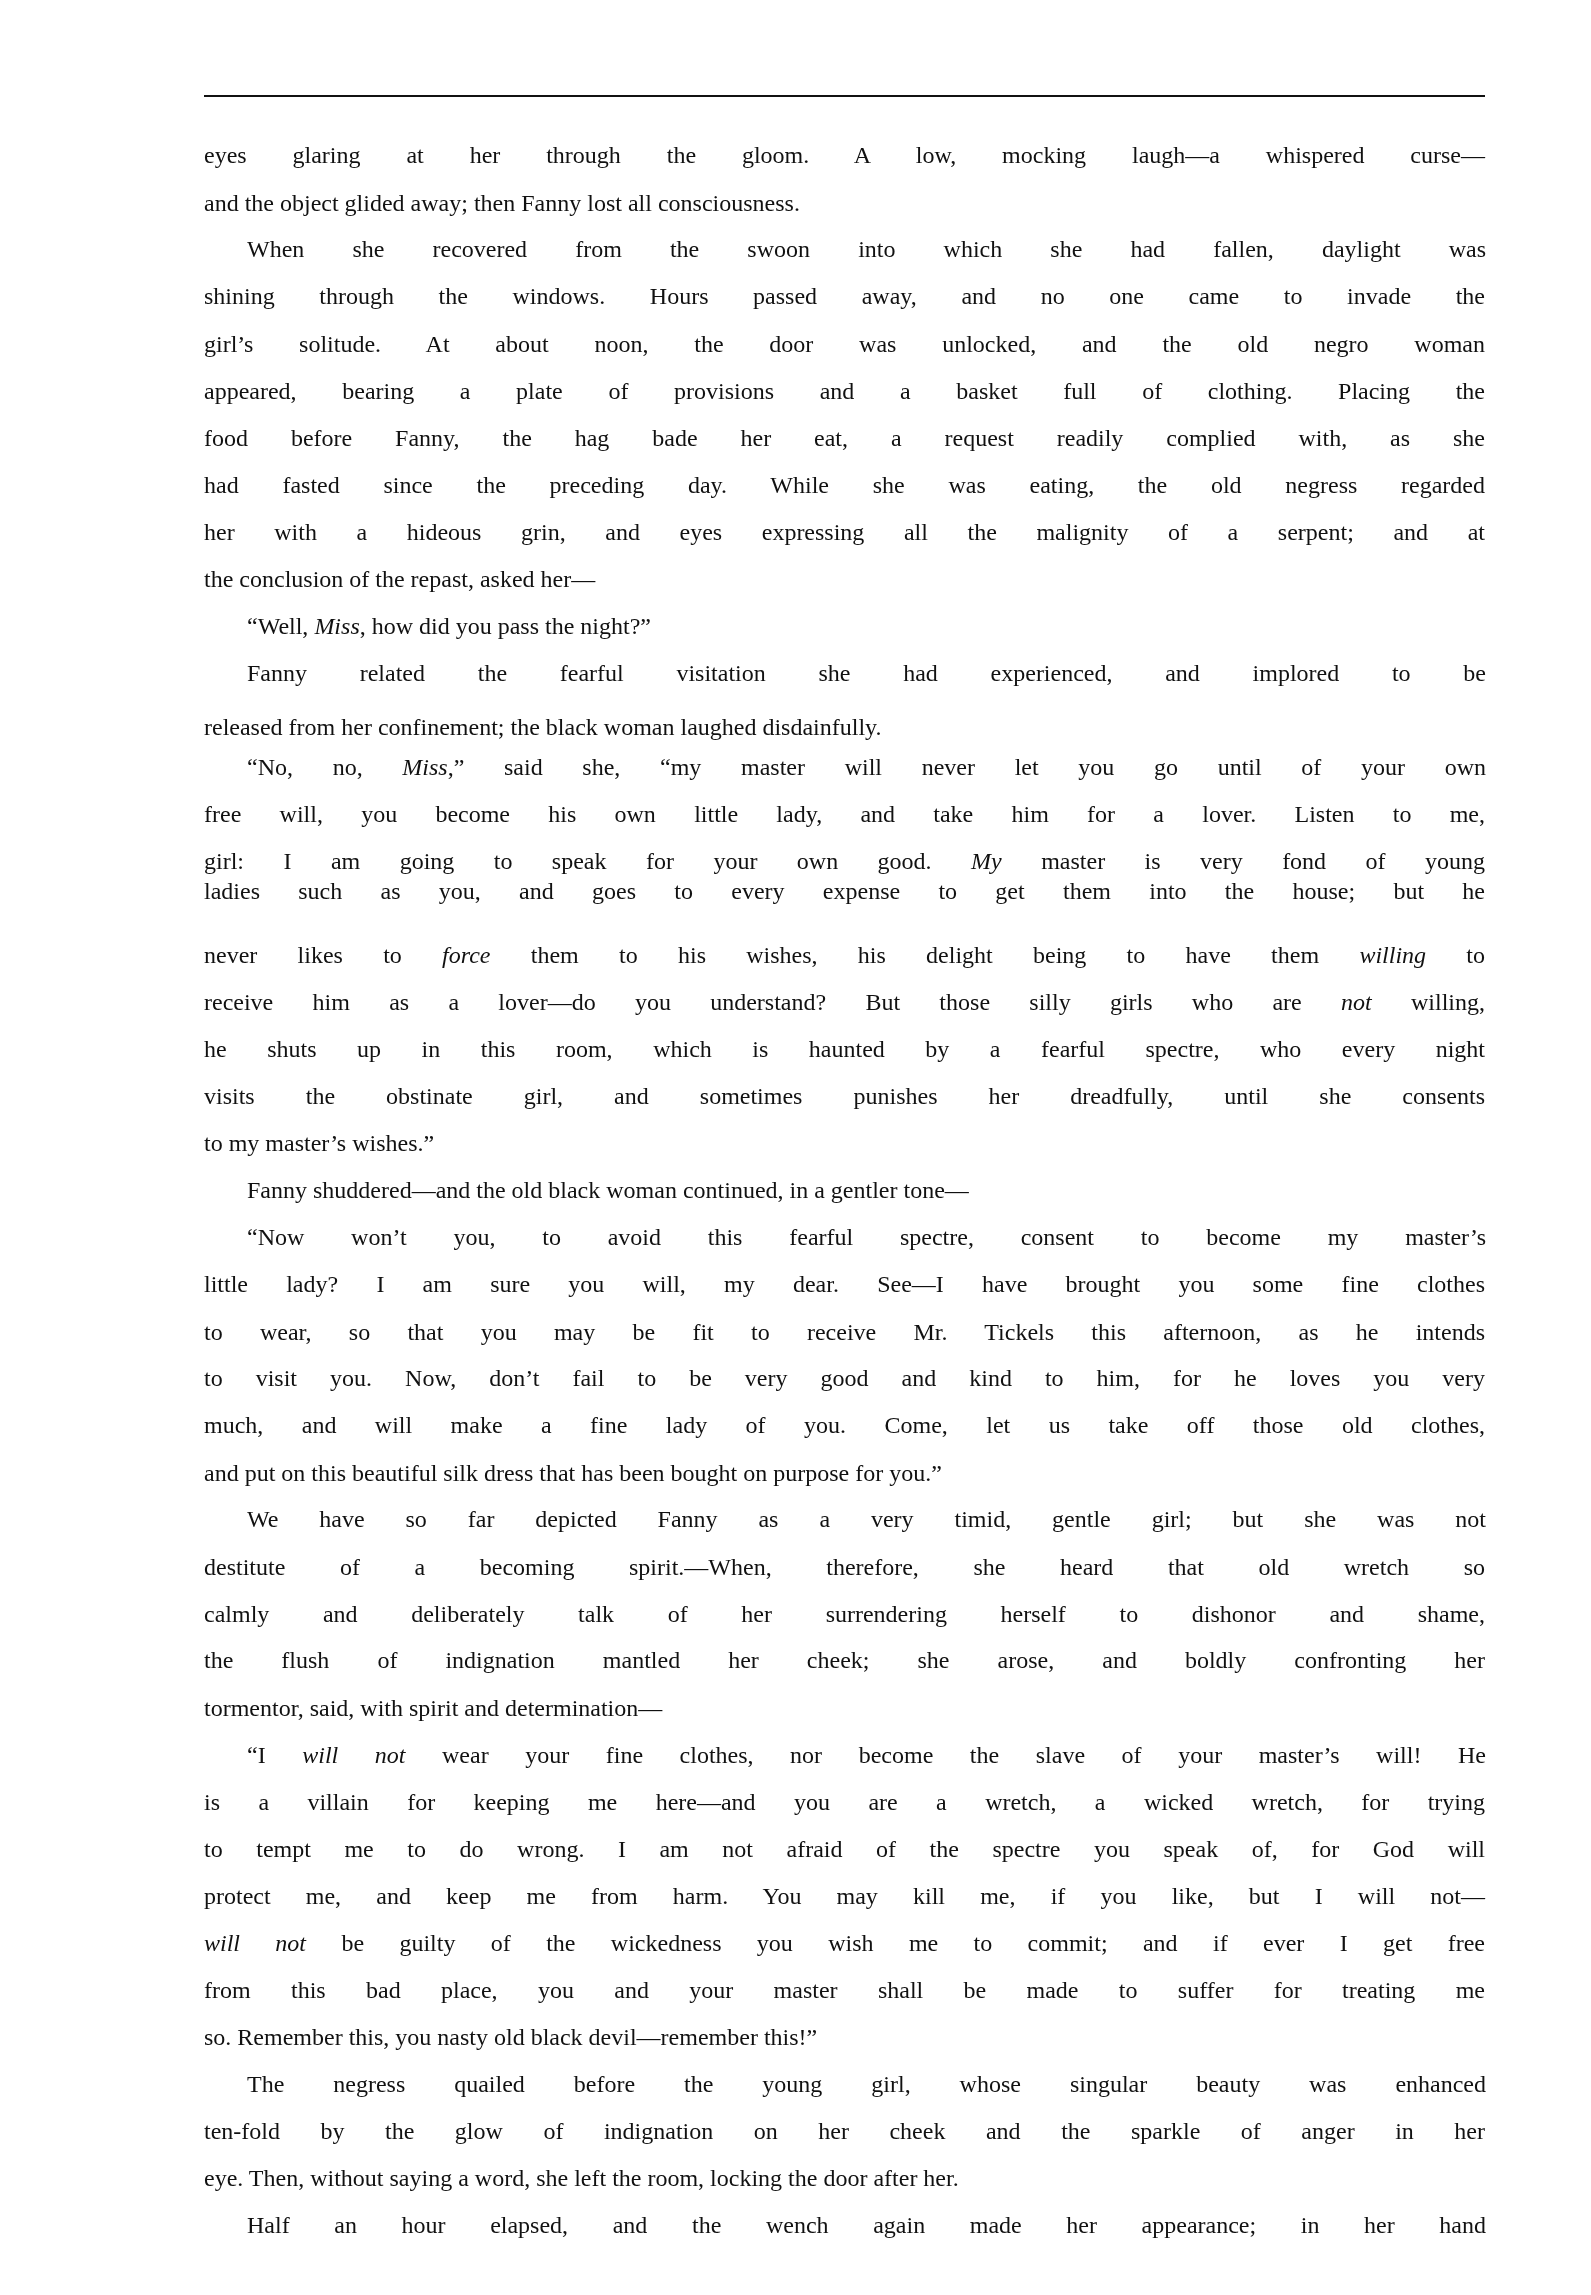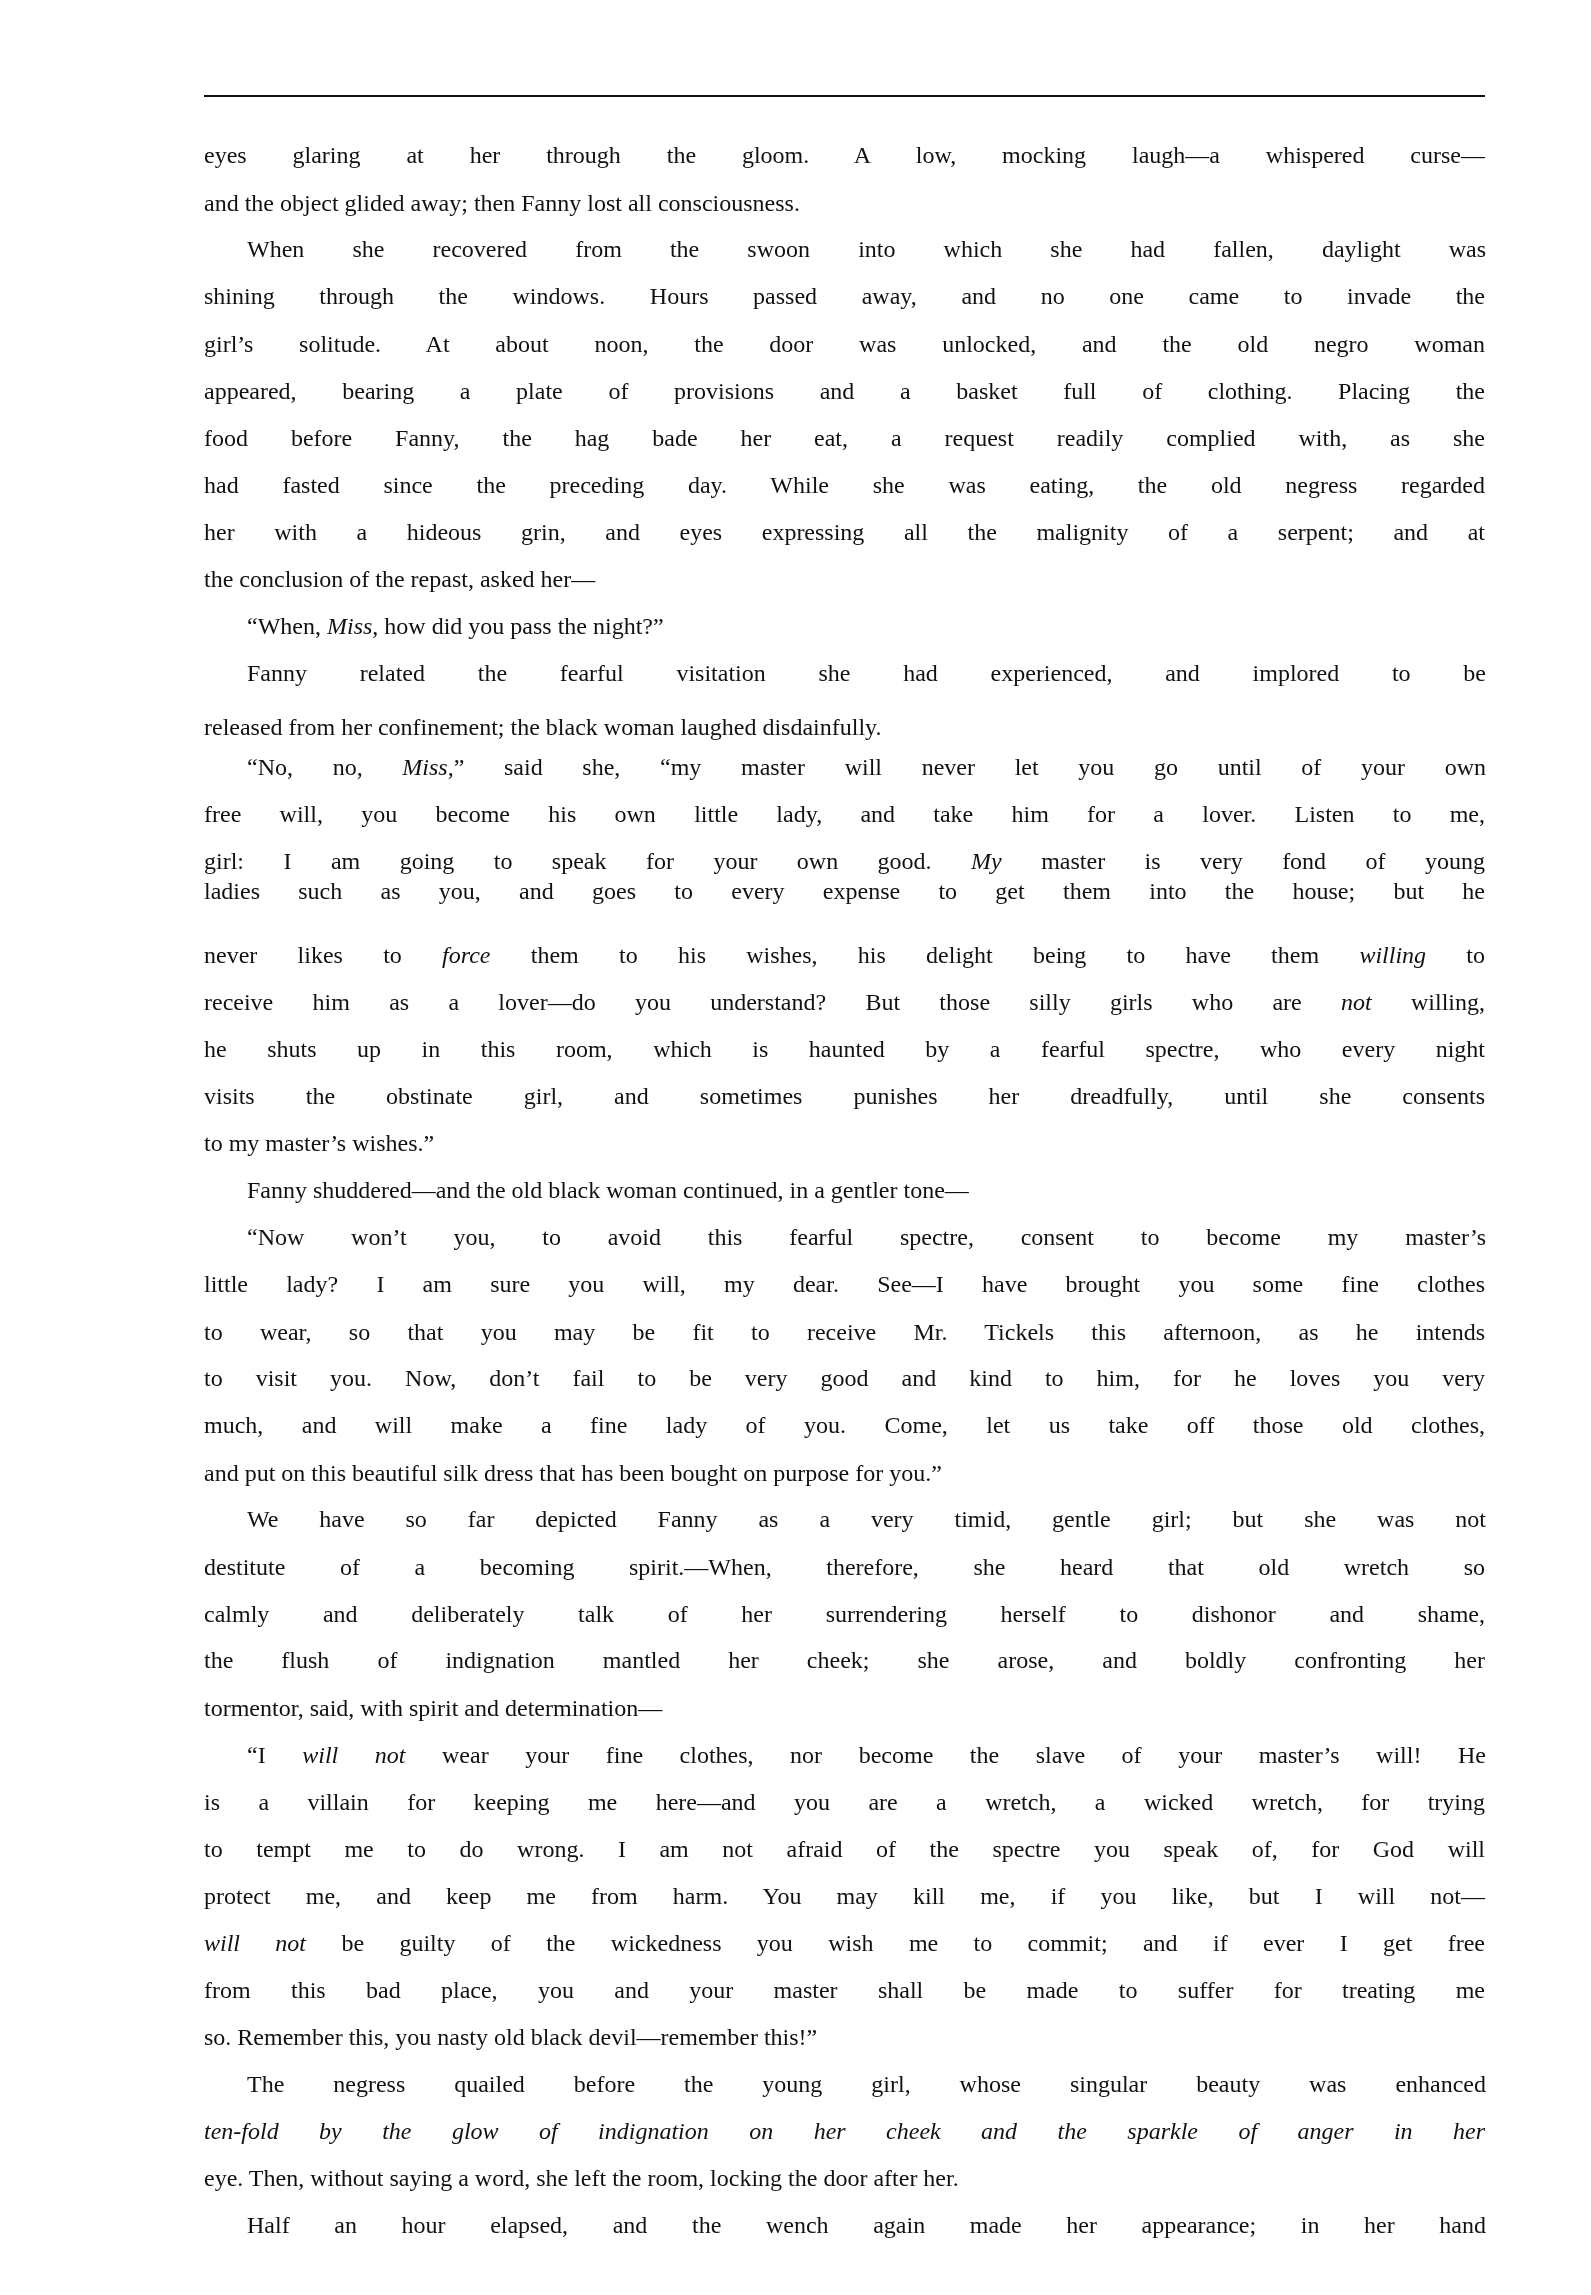--- a/index.html
+++ b/index.html
@@ -24,21 +24,21 @@
       <div class="line" style="top: 132px;"><span>eyes glaring at her through the gloom. A low, mocking laugh—a whispered curse—</span></div>
       <div class="line last" style="top: 180px;"><span>and the object glided away; then Fanny lost all consciousness.</span></div>
       <div class="line indent" style="top: 226px;"><span>When she recovered from the swoon into which she had fallen, daylight was</span></div>
       <div class="line" style="top: 273px;"><span>shining through the windows. Hours passed away, and no one came to invade the</span></div>
       <div class="line" style="top: 321px;"><span>girl’s solitude. At about noon, the door was unlocked, and the old negro woman</span></div>
       <div class="line" style="top: 368px;"><span>appeared, bearing a plate of provisions and a basket full of clothing. Placing the</span></div>
       <div class="line" style="top: 415px;"><span>food before Fanny, the hag bade her eat, a request readily complied with, as she</span></div>
       <div class="line" style="top: 462px;"><span>had fasted since the preceding day. While she was eating, the old negress regarded</span></div>
       <div class="line" style="top: 509px;"><span>her with a hideous grin, and eyes expressing all the malignity of a serpent; and at</span></div>
       <div class="line last" style="top: 556px;"><span>the conclusion of the repast, asked her—</span></div>
-      <div class="line indent last" style="top: 603px;"><span>“When, </span><span class="it">Miss</span><span>, how did you pass the night?”</span></div>
+      <div class="line indent last" style="top: 603px;"><span>“Well, </span><span class="it">Miss</span><span>, how did you pass the night?”</span></div>
       <div class="line indent" style="top: 650px;"><span>Fanny related the fearful visitation she had experienced, and implored to be</span></div>
       <div class="line last" style="top: 704px;"><span>released from her confinement; the black woman laughed disdainfully.</span></div>
       <div class="line indent" style="top: 744px;"><span>“No, no, </span><span class="it">Miss</span><span>,” said she, “my master will never let you go until of your own</span></div>
       <div class="line" style="top: 791px;"><span>free will, you become his own little lady, and take him for a lover. Listen to me,</span></div>
       <div class="line" style="top: 838px;"><span>girl: I am going to speak for your own good. </span><span class="it">My</span><span> master is very fond of young</span></div>
       <div class="line" style="top: 840px; margin-top: 28px;"><span>ladies such as you, and goes to every expense to get them into the house; but he</span></div>
       <div class="line" style="top: 932px;"><span>never likes to </span><span class="it">force</span><span> them to his wishes, his delight being to have them </span><span class="it">willing</span><span> to</span></div>
       <div class="line" style="top: 979px;"><span>receive him as a lover—do you understand? But those silly girls who are </span><span class="it">not</span><span> willing,</span></div>
       <div class="line" style="top: 1026px;"><span>he shuts up in this room, which is haunted by a fearful spectre, who every night</span></div>
       <div class="line" style="top: 1073px;"><span>visits the obstinate girl, and sometimes punishes her dreadfully, until she consents</span></div>
@@ -56,18 +56,18 @@
       <div class="line" style="top: 1637px;"><span>the flush of indignation mantled her cheek; she arose, and boldly confronting her</span></div>
       <div class="line last" style="top: 1685px;"><span>tormentor, said, with spirit and determination—</span></div>
       <div class="line indent" style="top: 1732px;"><span>“I </span><span class="it">will not</span><span> wear your fine clothes, nor become the slave of your master’s will! He</span></div>
       <div class="line" style="top: 1779px;"><span>is a villain for keeping me here—and you are a wretch, a wicked wretch, for trying</span></div>
       <div class="line" style="top: 1826px;"><span>to tempt me to do wrong. I am not afraid of the spectre you speak of, for God will</span></div>
       <div class="line" style="top: 1873px;"><span>protect me, and keep me from harm. You may kill me, if you like, but I will not—</span></div>
       <div class="line" style="top: 1920px;"><span class="it">will not</span><span> be guilty of the wickedness you wish me to commit; and if ever I get free</span></div>
       <div class="line" style="top: 1967px;"><span>from this bad place, you and your master shall be made to suffer for treating me</span></div>
       <div class="line last" style="top: 2014px;"><span>so. Remember this, you nasty old black devil—remember this!”</span></div>
       <div class="line indent" style="top: 2061px;"><span>The negress quailed before the young girl, whose singular beauty was enhanced</span></div>
-      <div class="line" style="top: 2108px; font-style: italic;"><span>ten-fold by the glow of indignation on her cheek and the sparkle of anger in her</span></div>
+      <div class="line" style="top: 2108px;"><span>ten-fold by the glow of indignation on her cheek and the sparkle of anger in her</span></div>
       <div class="line last" style="top: 2155px;"><span>eye. Then, without saying a word, she left the room, locking the door after her.</span></div>
       <div class="line indent" style="top: 2202px;"><span>Half an hour elapsed, and the wench again made her appearance; in her hand</span></div>
     </div>
 </div>
 
 
 </body></html>

